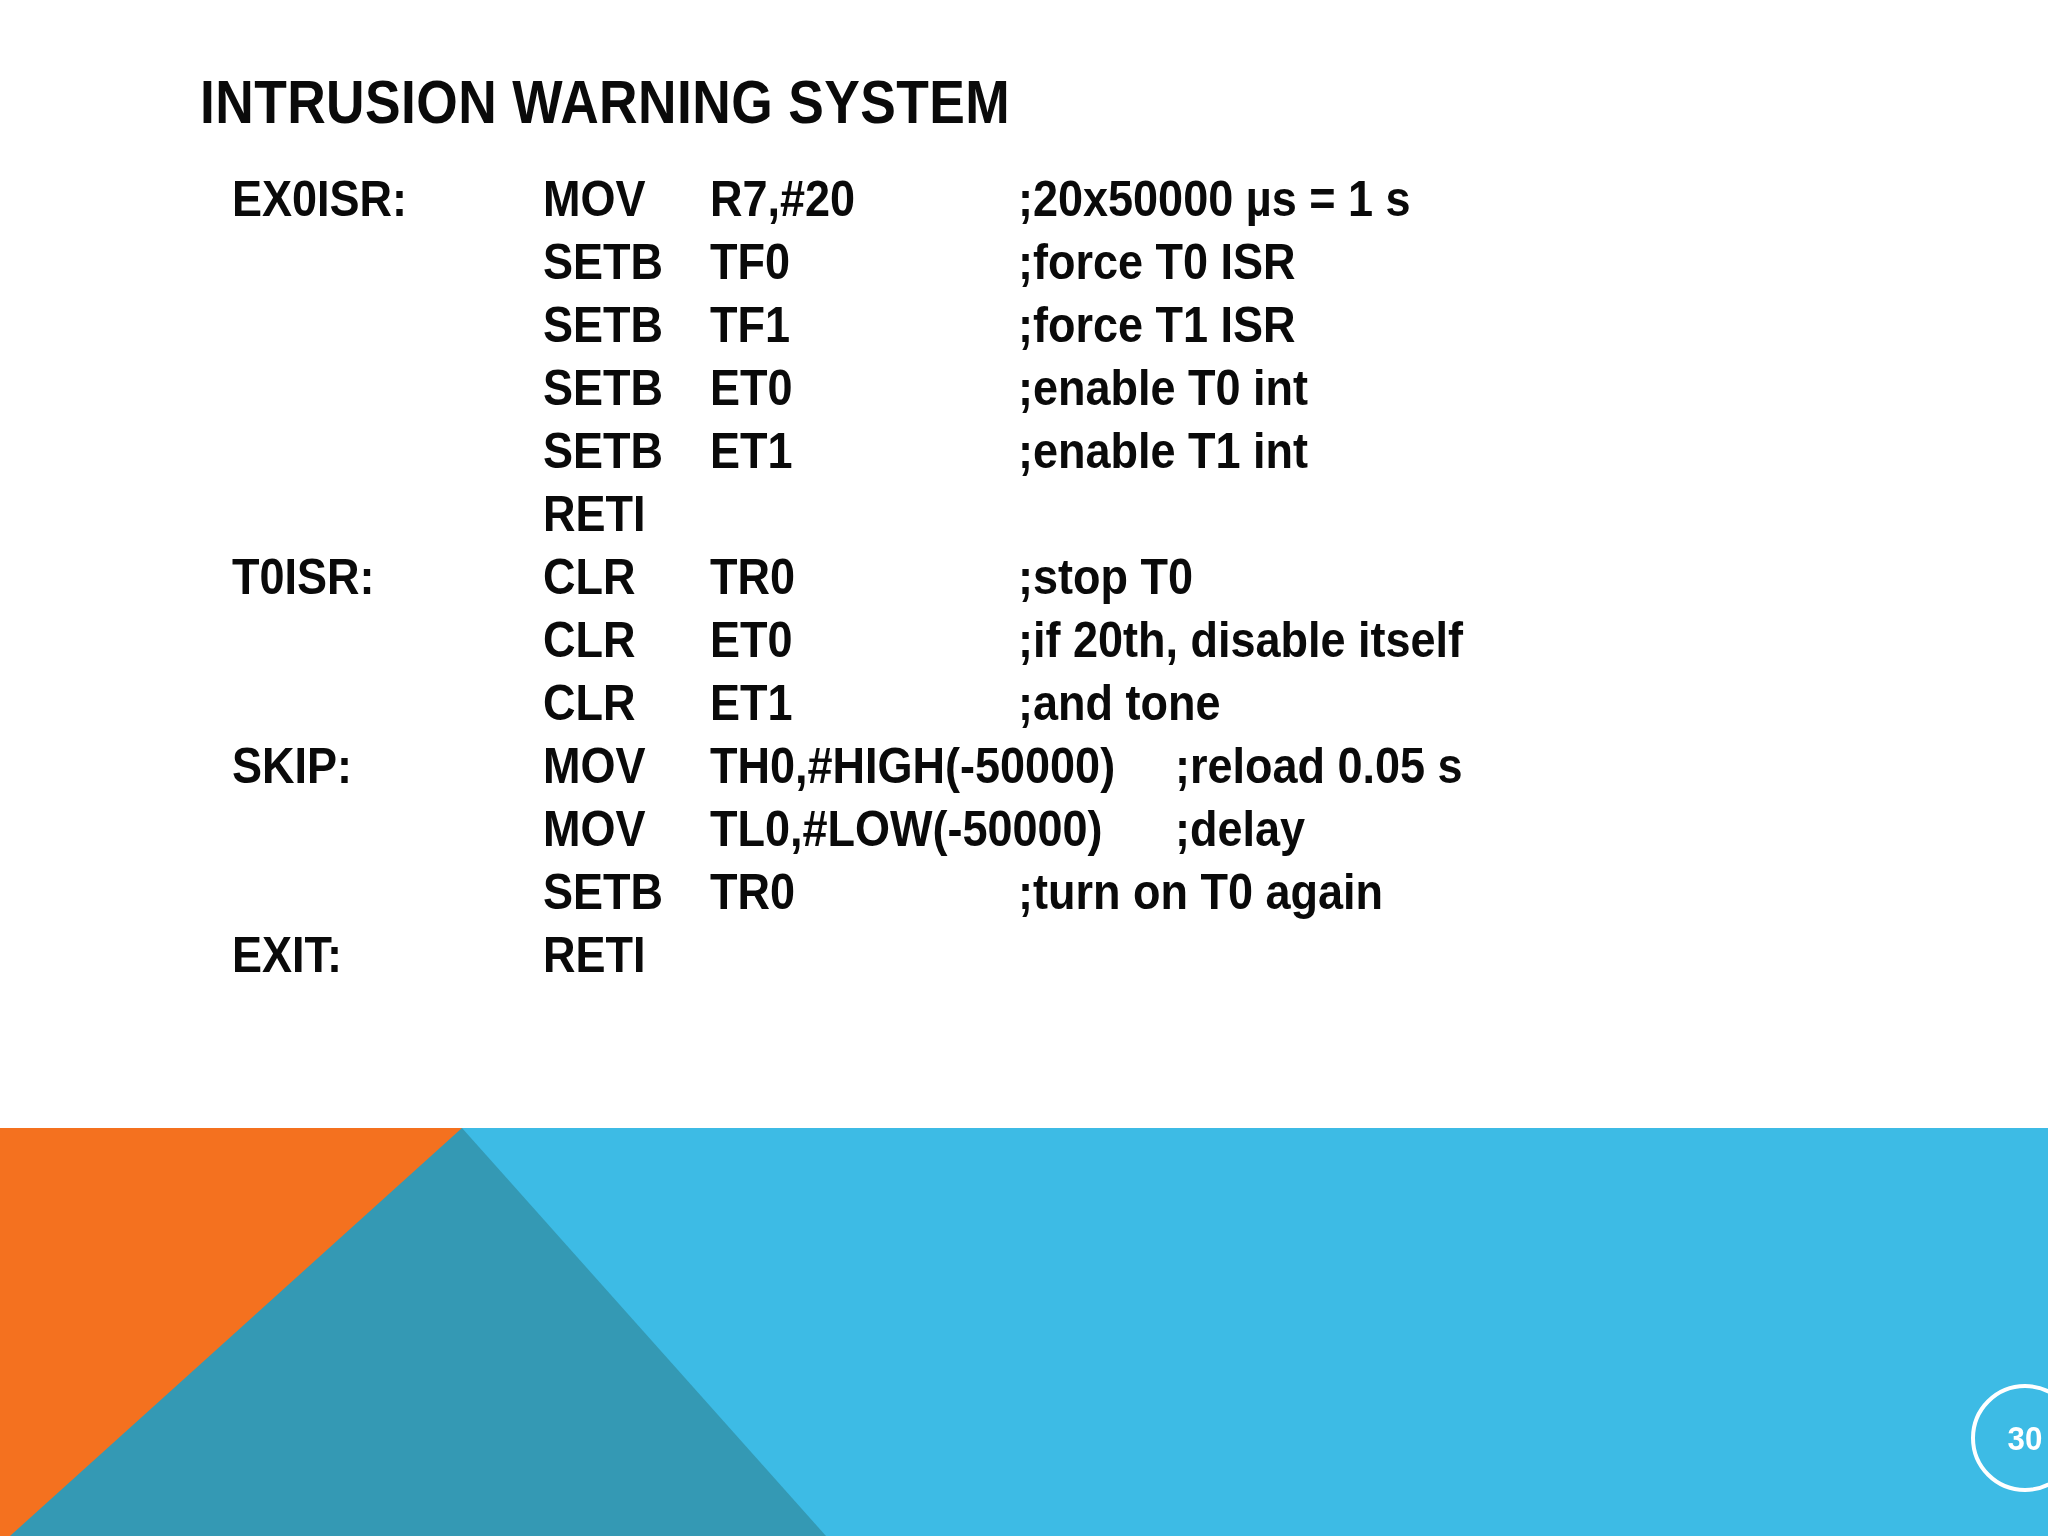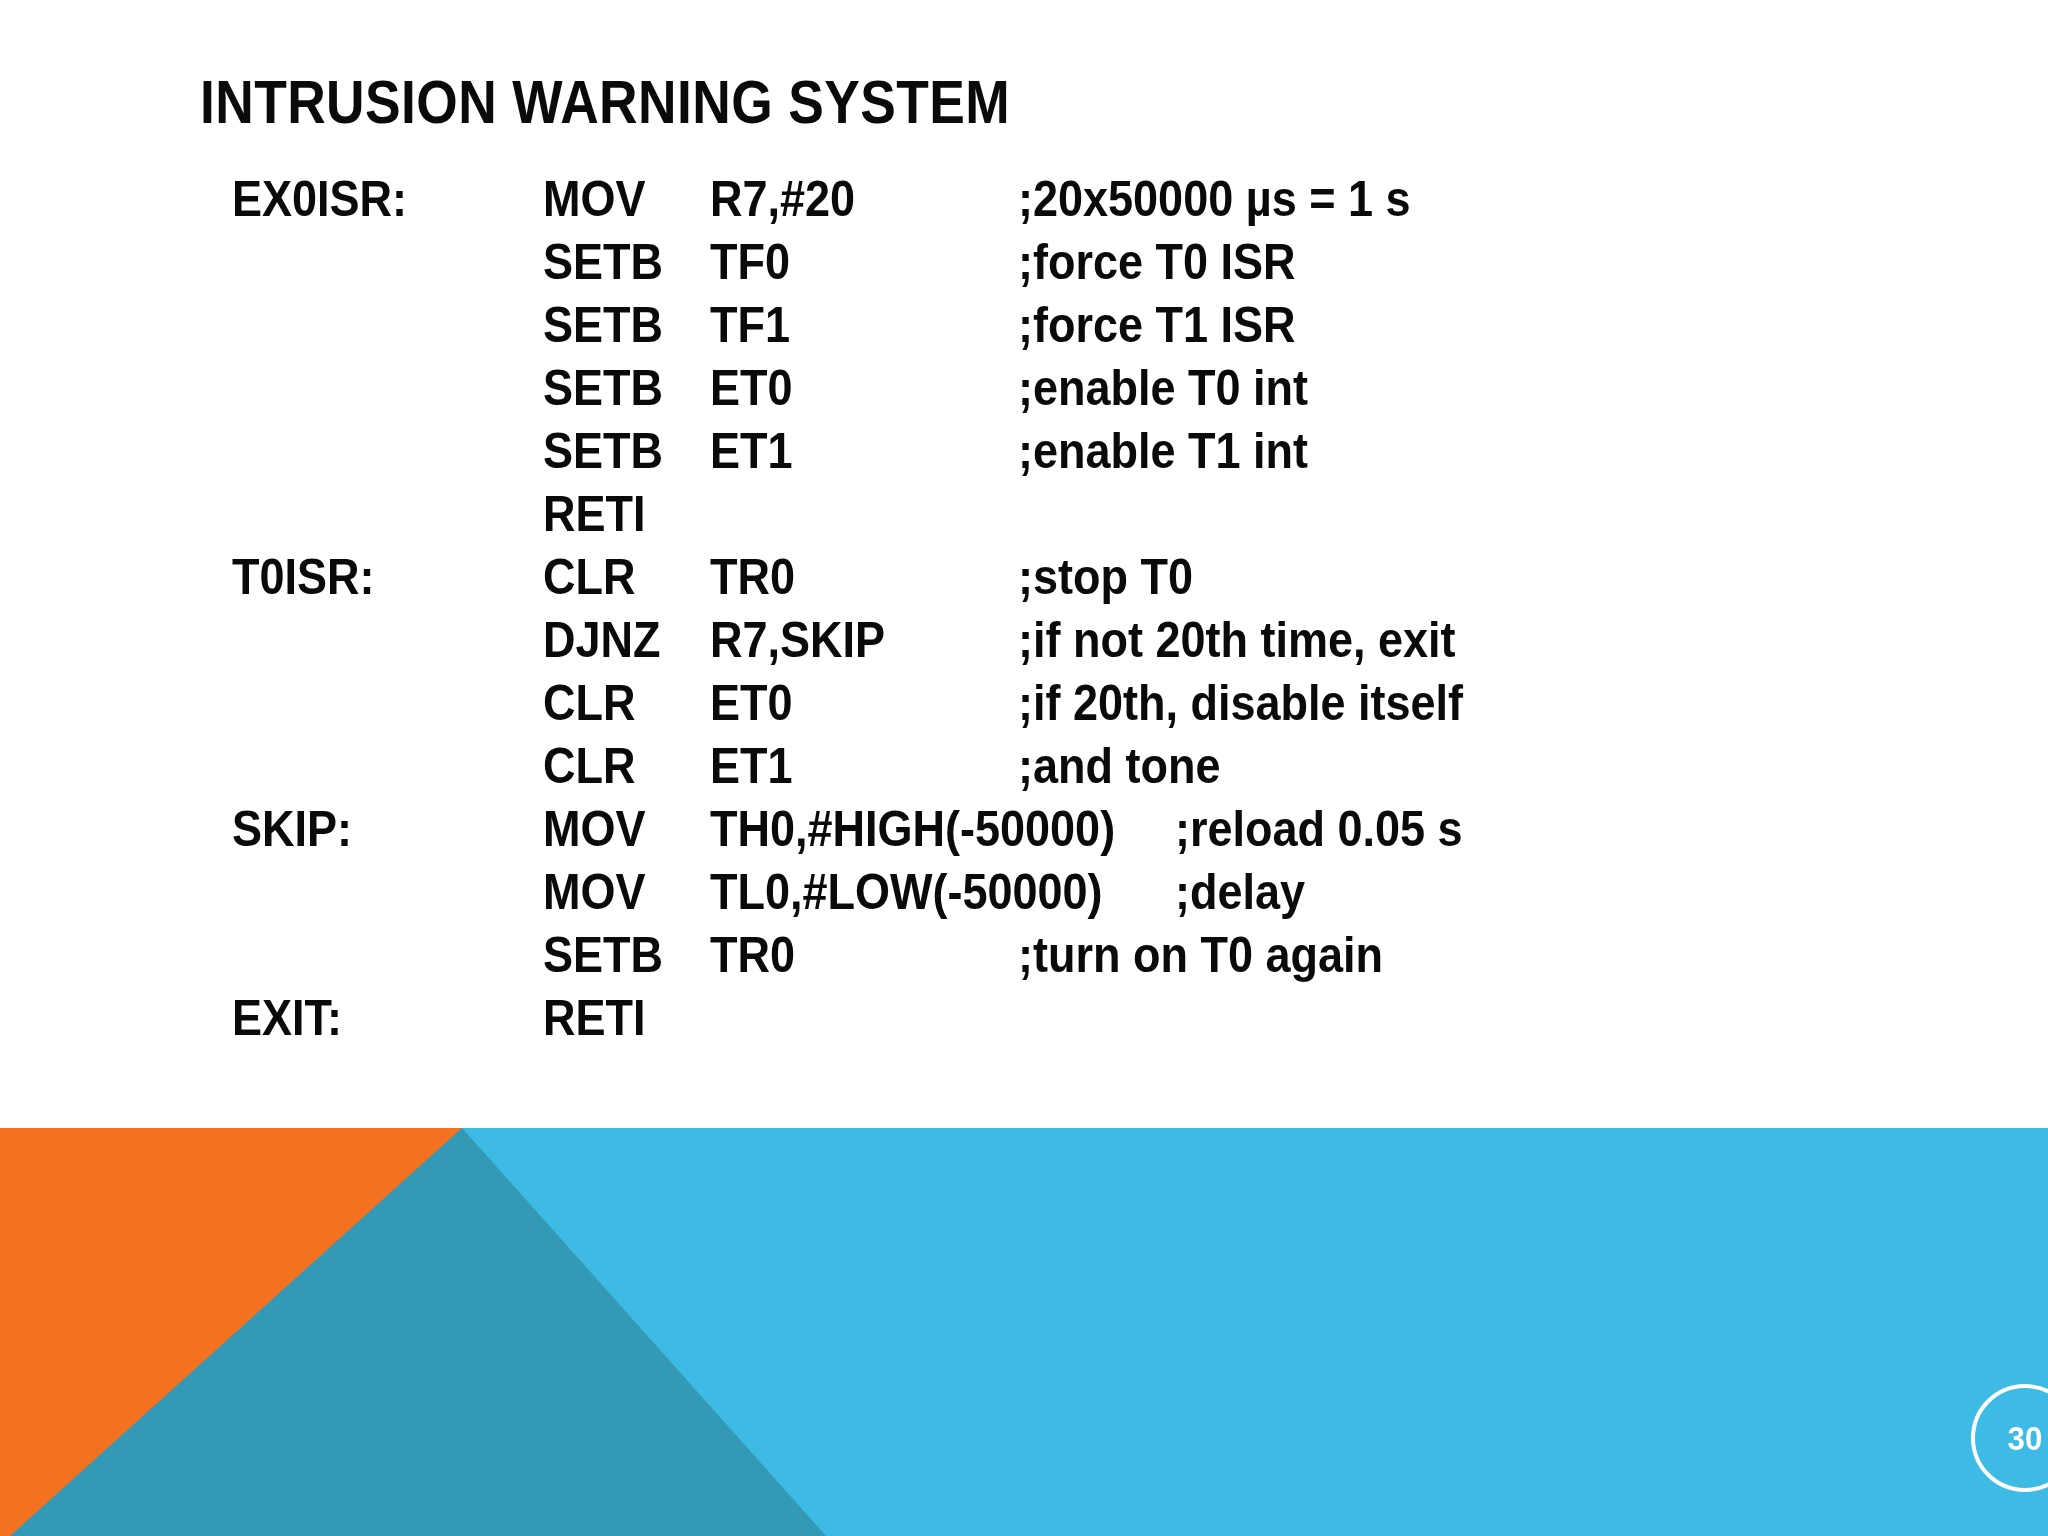--- a/index.html
+++ b/index.html
@@ -87,25 +87,20 @@
     <div class="row">
       <span class="cell mn" style="color: rgb(10, 10, 10);">RETI</span>
     </div>
     <div class="row">
       <span class="cell lbl" style="color: rgb(10, 10, 10);">T0ISR:</span>
       <span class="cell mn" style="color: rgb(10, 10, 10);">CLR</span>
       <span class="cell op" style="color: rgb(10, 10, 10);">TR0</span>
       <span class="cell cm" style="color: rgb(10, 10, 10);">;stop T0</span>
     </div>
     <div class="row">
-      <span class="cell mn" style="color: rgb(10, 10, 10);">DJNZ</span>
-      <span class="cell op" style="color: rgb(10, 10, 10);">R7,SKIP</span>
-      <span class="cell cm" style="color: rgb(10, 10, 10);">;if not 20th time, exit</span>
-    </div>
-    <div class="row">
       <span class="cell mn" style="color: rgb(10, 10, 10);">CLR</span>
       <span class="cell op" style="color: rgb(10, 10, 10);">ET0</span>
       <span class="cell cm" style="color: rgb(10, 10, 10);">;if 20th, disable itself</span>
     </div>
     <div class="row">
       <span class="cell mn" style="color: rgb(10, 10, 10);">CLR</span>
       <span class="cell op" style="color: rgb(10, 10, 10);">ET1</span>
       <span class="cell cm" style="color: rgb(10, 10, 10);">;and tone</span>
     </div>
     <div class="row">

